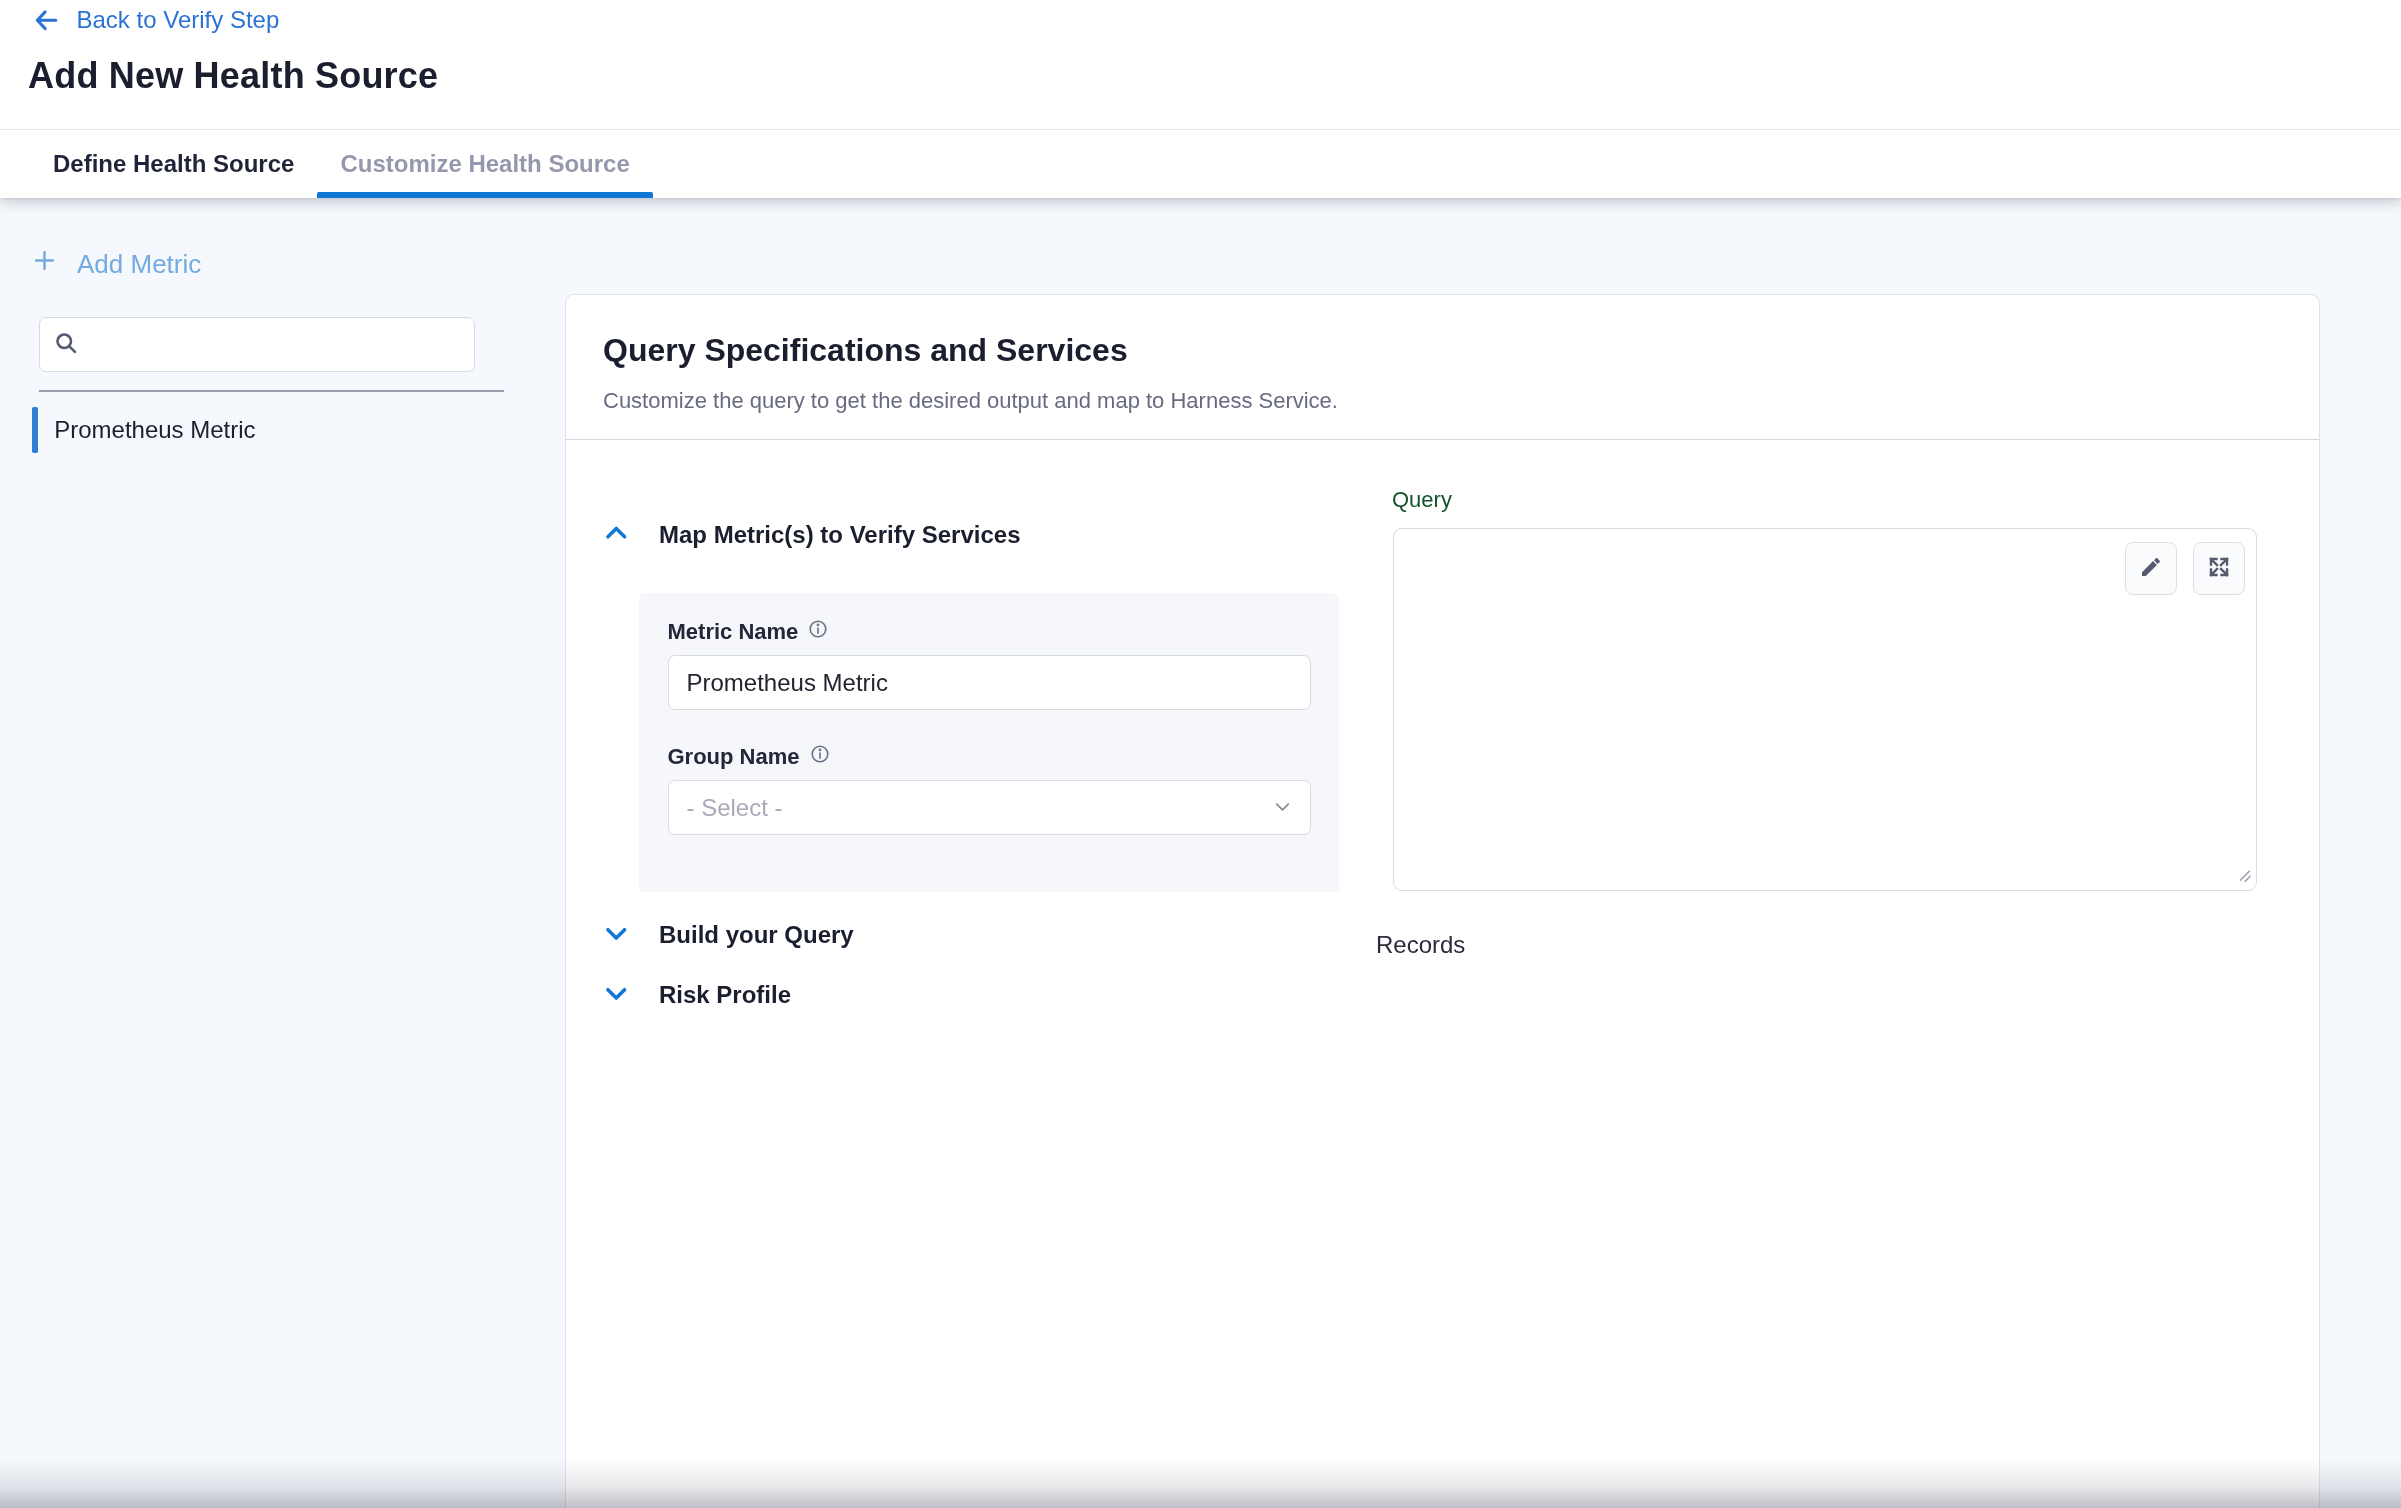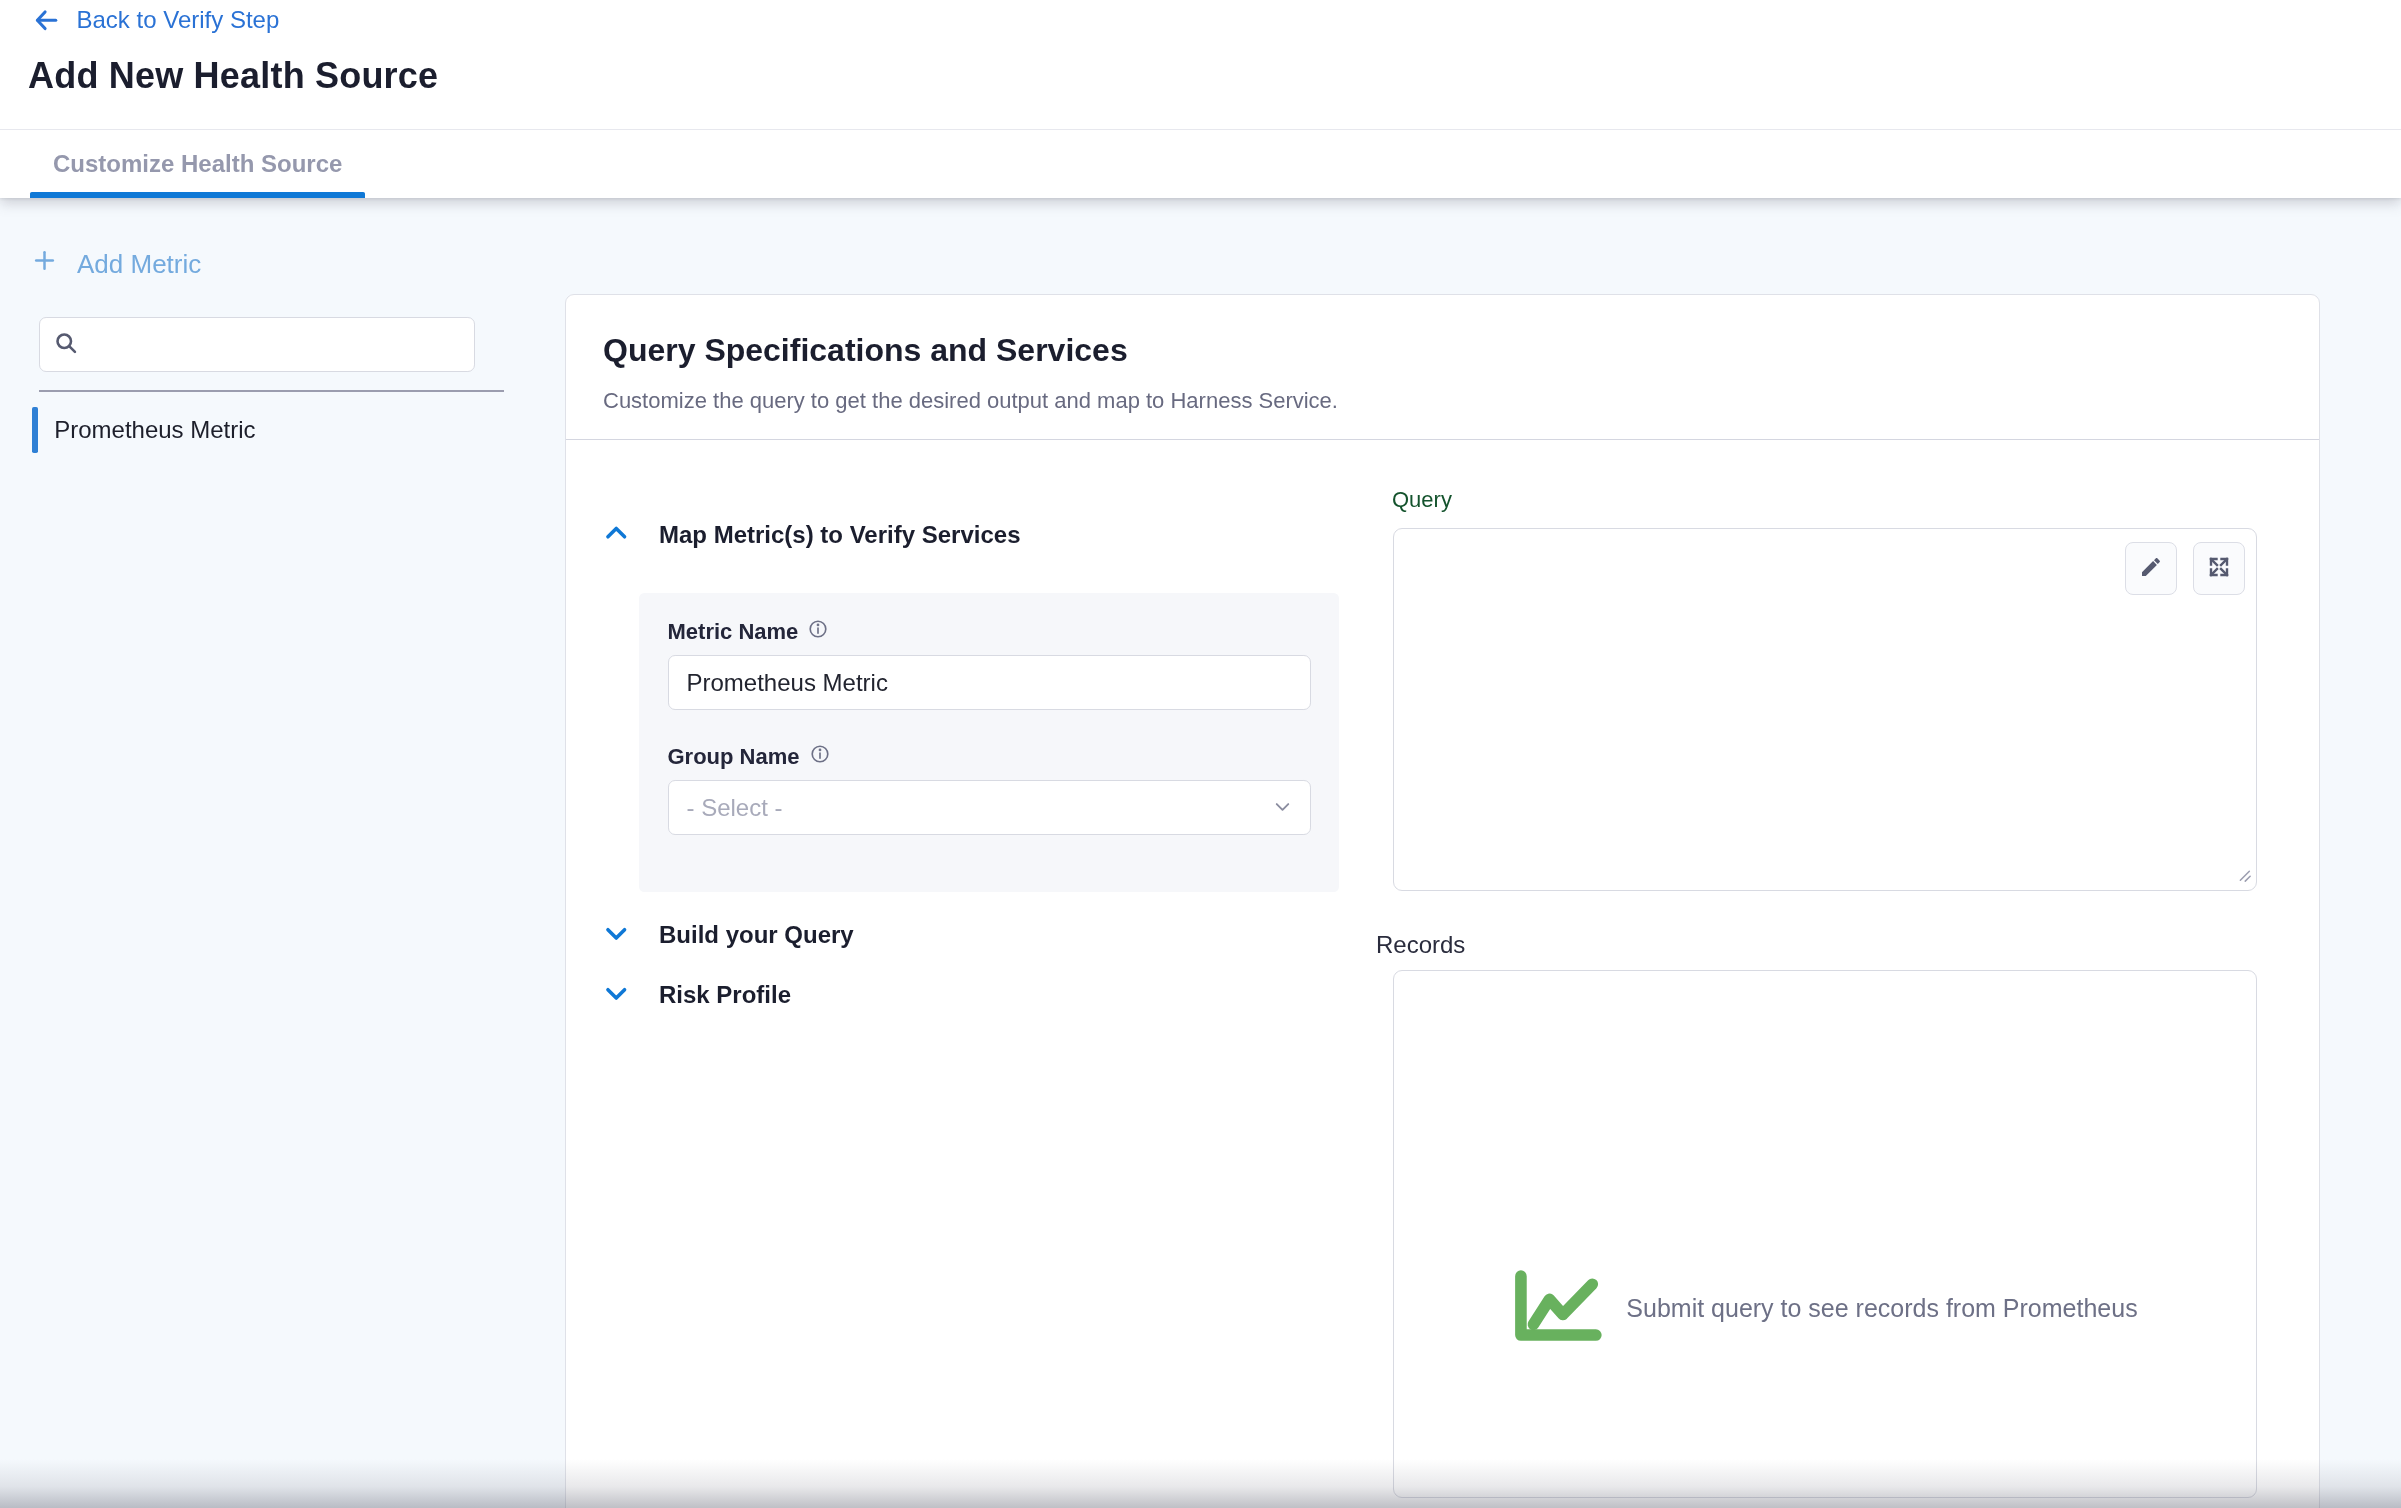--- a/index.html
+++ b/index.html
@@ -160,20 +160,21 @@
           <line x1="20" y1="12" x2="5" y2="12"></line>
           <polyline points="11,5 4.5,12 11,19"></polyline>
         </svg>
       </span>
       <span>Back to Verify Step</span>
     </div>
     <div class="page-title">Add New Health Source</div>
   </div>
 
   <div class="tabbar">
+    <div class="tab">Define Health Source</div>
     <div class="tab active">Customize Health Source</div>
   </div>
 
   <div class="content">
 
     <div class="add-metric">
       <span>
         <svg width="25" height="25" viewBox="0 0 24 24" fill="none" stroke="#74aade" stroke-width="2.4" stroke-linecap="round">
           <line x1="12" y1="4" x2="12" y2="20"></line>
           <line x1="4" y1="12" x2="20" y2="12"></line>
@@ -292,29 +293,18 @@
         </div>
         <div class="resize-handle">
           <svg width="19.6" height="19.6" viewBox="0 0 24 24" fill="none" stroke="#9b9daf" stroke-width="1.8" stroke-linecap="round">
             <line x1="20" y1="9" x2="9" y2="20"></line>
             <line x1="21" y1="15" x2="15" y2="21"></line>
           </svg>
         </div>
       </div>
 
       <div class="r-label">Records</div>
-      <div class="records-box">
-        <div class="records-empty">
-          <span>
-            <svg width="91" height="75" viewBox="0 0 102 84" fill="none" stroke="#68b15e" stroke-width="13" stroke-linecap="round" stroke-linejoin="round">
-              <polyline points="10,8 10,74 94,74"></polyline>
-              <polyline points="24,62 42,34 57,51 90,17"></polyline>
-            </svg>
-          </span>
-          <span class="empty-msg">Submit query to see records from Prometheus</span>
-        </div>
-      </div>
     </div>
   </div>
 
   <div class="bottom-shade"></div>
 </div>
 
 
 </body></html>

